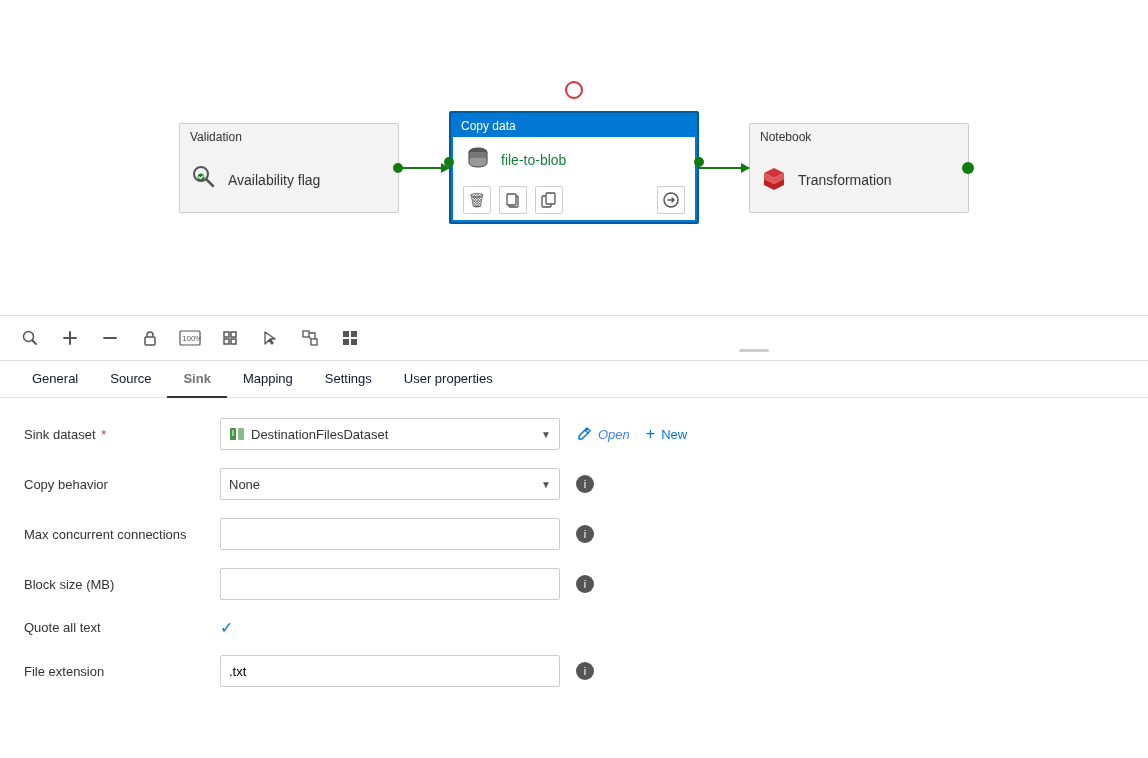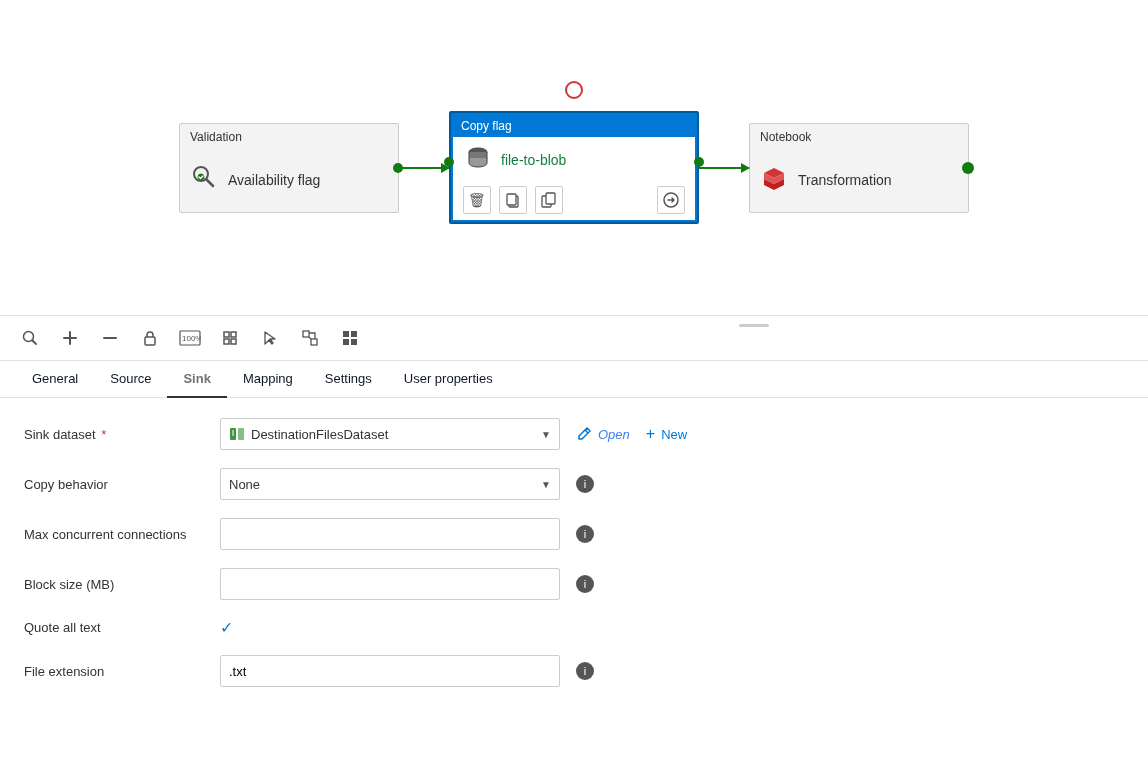--- a/index.html
+++ b/index.html
@@ -69,21 +69,21 @@
       align-items: center;
       justify-content: center;
       cursor: pointer;
       font-size: 14px;
       color: #555;
     }
 
     
     .toolbar {
       display: flex;
-      align-items: flex-start;
+      align-items: flex-end;
       padding: 8px 16px;
       gap: 12px;
       border-bottom: 1px solid #e0e0e0;
       background: #fff;
     }
 
     .toolbar-btn {
       background: none;
       border: none;
       cursor: pointer;
@@ -266,21 +266,21 @@
         <div style="position:absolute;right:-1px;top:-4px;width:0;height:0;border-left:9px solid #107c10;border-top:5px solid transparent;border-bottom:5px solid transparent;"></div>
       </div>
     </div>
 
     <div style="position:relative;">
 
       <div style="width:18px;height:18px;border:2px solid #d13438;border-radius:50%;position:absolute;top:-30px;left:50%;transform:translateX(-50%);"></div>
 
       <div style="background:#0078d4;border:2px solid #005a9e;border-radius:2px;width:250px;">
 
-        <div style="color:#fff;font-size:12px;padding:6px 10px 4px;font-family:'Segoe UI',Arial,sans-serif;">Copy flag</div>
+        <div style="color:#fff;font-size:12px;padding:6px 10px 4px;font-family:'Segoe UI',Arial,sans-serif;">Copy data</div>
 
         <div style="background:#fff;margin:0 2px;padding:8px 12px;display:flex;align-items:center;gap:10px;">
           <span>
             <svg width="26" height="26" viewBox="0 0 26 26">
               <ellipse cx="13" cy="7" rx="9" ry="4" fill="#555" stroke="#444" stroke-width="1"></ellipse>
               <path d="M4 7v6c0 2.2 4 4 9 4s9-1.8 9-4V7" fill="#777" stroke="#444" stroke-width="1"></path>
               <path d="M4 13v5c0 2.2 4 4 9 4s9-1.8 9-4v-5" fill="#999" stroke="#444" stroke-width="1"></path>
             </svg>
           </span>
           <span style="font-size:14px;color:#15803d;">file-to-blob</span>

